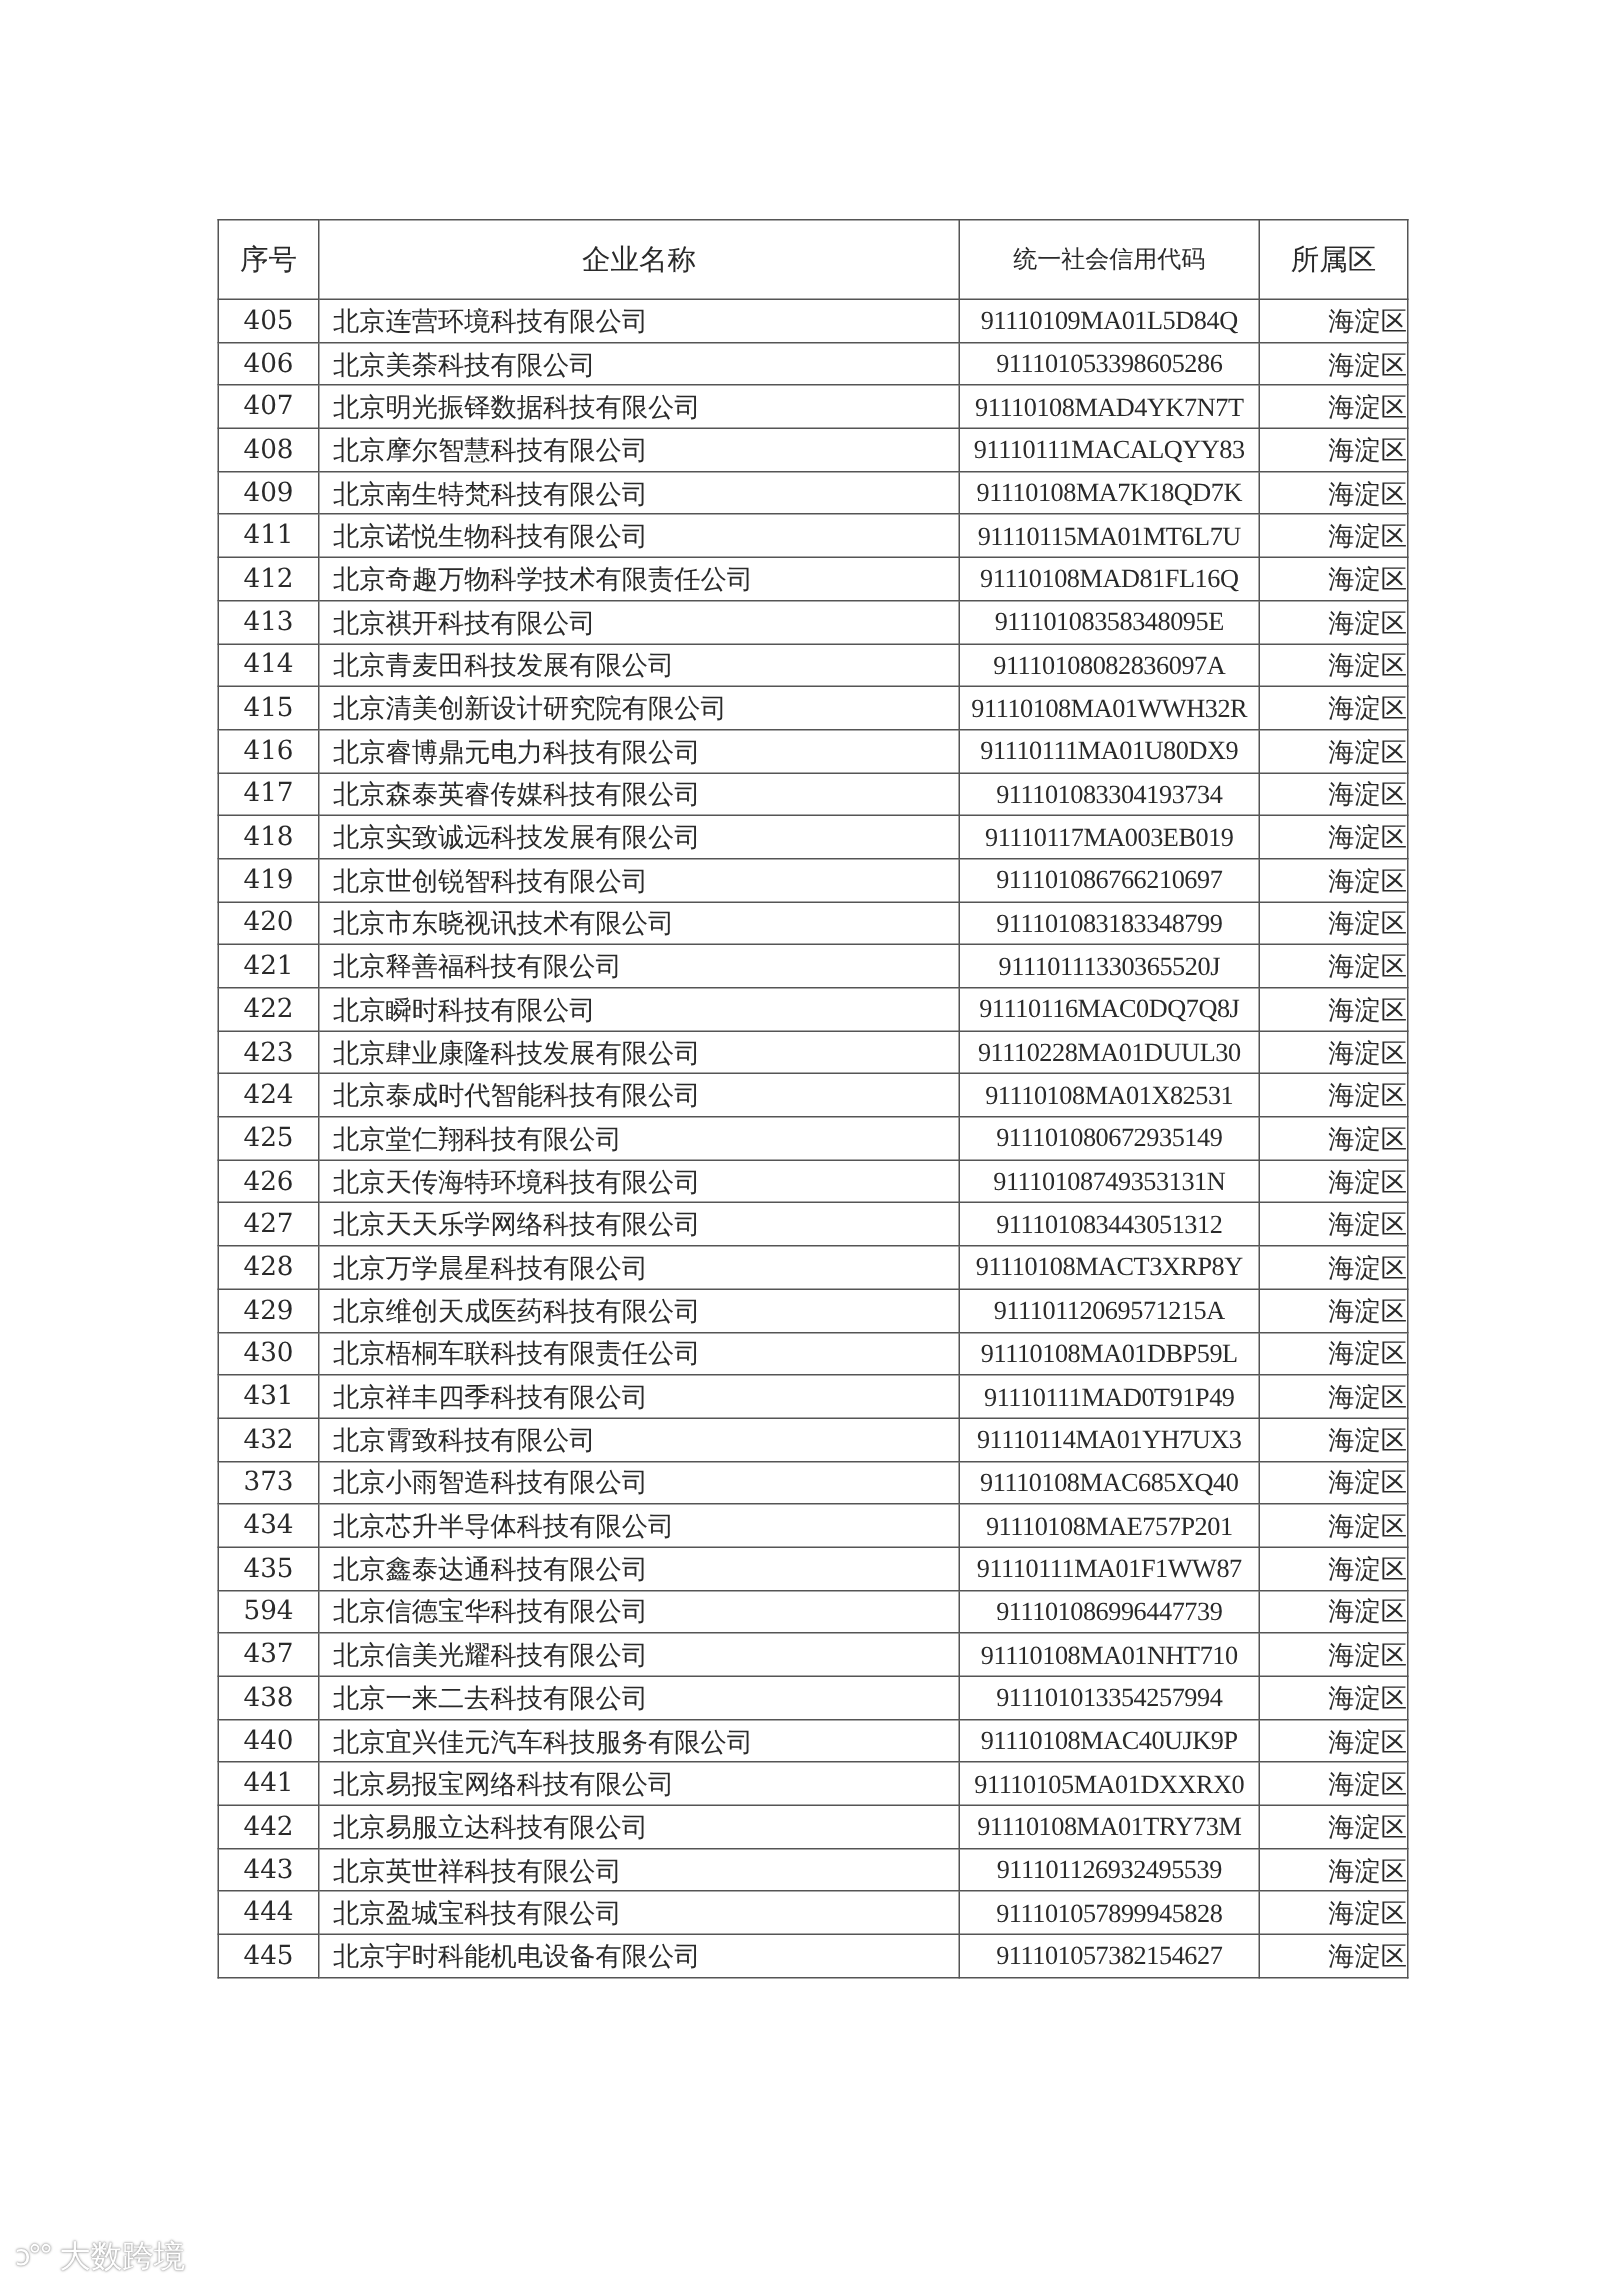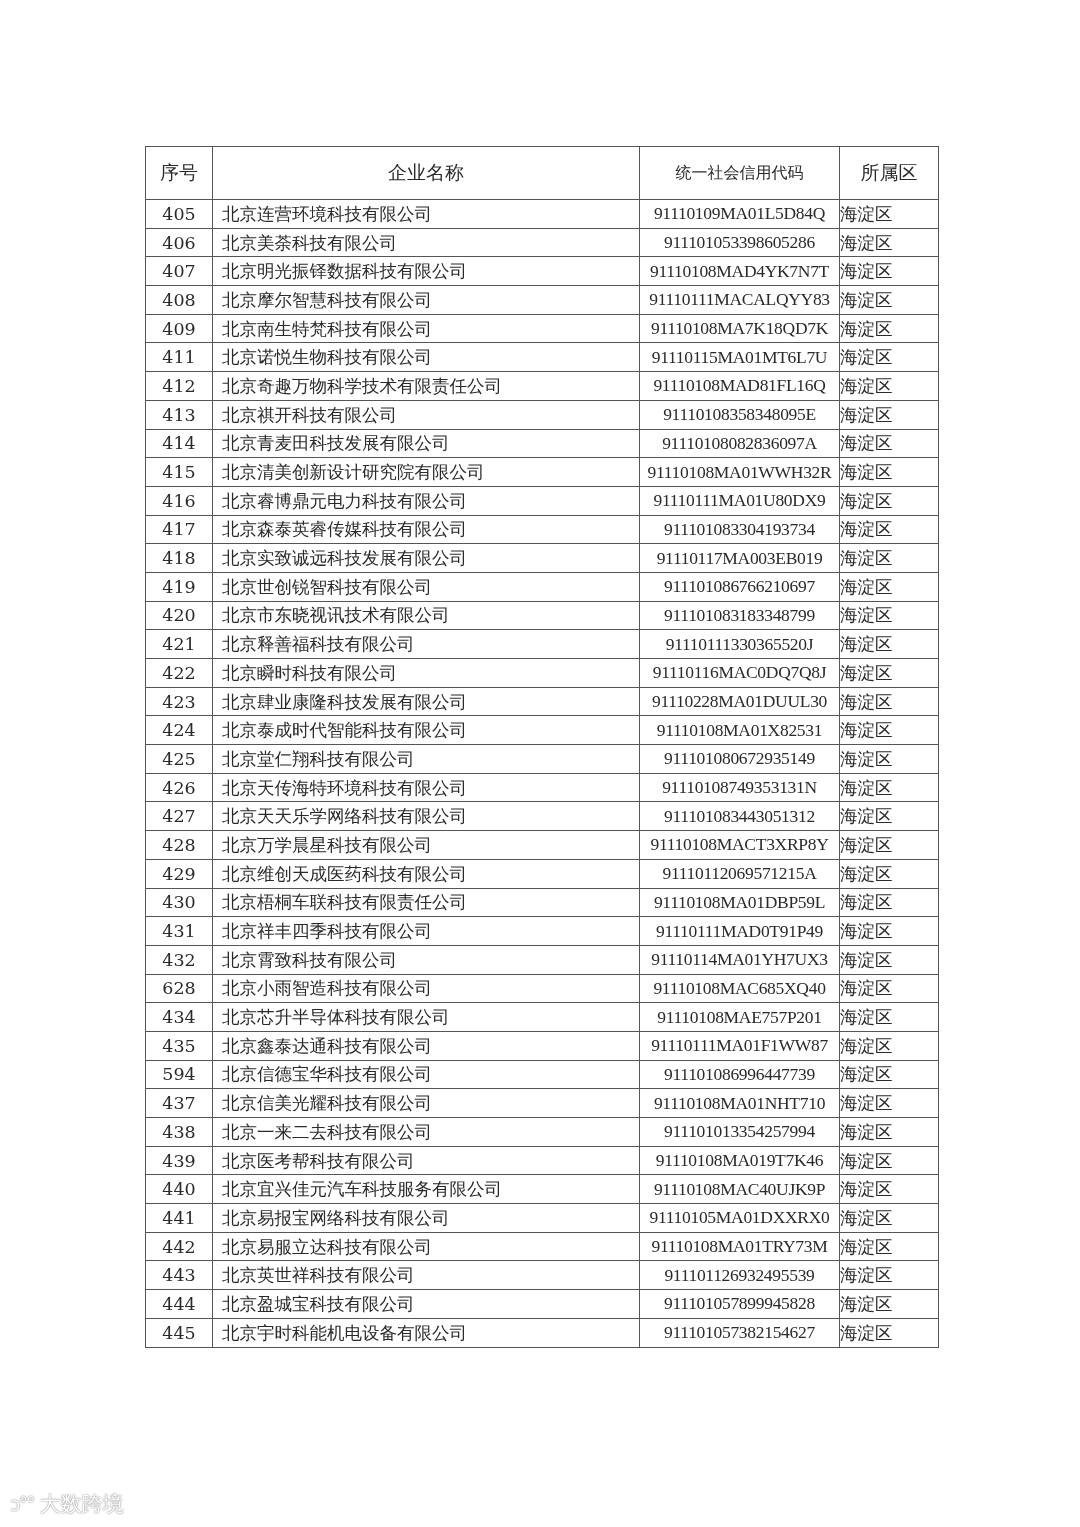--- a/index.html
+++ b/index.html
@@ -5,21 +5,21 @@
   html, body { margin:0; padding:0; background:#ffffff; }
   body { width:1080px; height:1527px; position:relative; overflow:hidden;
          font-family: "DejaVu Serif", "Liberation Serif", serif; color:#2a2a2a; }
   .tbl { position:absolute; left:145px; top:146px; border-collapse:collapse; table-layout:fixed; }
   .tbl td, .tbl th { border:1.5px solid #555; padding:0; font-weight:normal; white-space:nowrap; overflow:hidden; }
   .tbl th { height:52px; font-size:19px; text-align:center; }
   .tbl td { height:27.7px; font-size:17.5px; }
   .c-no { width:66px; text-align:center; }
   .c-name { width:417px; text-align:left; padding-left:9px !important; }
   .c-code { width:199px; text-align:center; font-family:"Liberation Serif", serif; font-size:17px; letter-spacing:-0.3px; }
-  .c-dist { width:98px; text-align:left; }
+  .c-dist { width:98px; text-align:right; }
   .tbl th.c-name { text-align:center; padding-left:0 !important; }
   .tbl th.c-code { font-family: "DejaVu Serif", "Liberation Serif", serif; font-size:16px; letter-spacing:0; }
   .wm { position:absolute; left:10px; top:1490px; font-family:"DejaVu Sans", sans-serif; font-size:21px;
         color:#fff; text-shadow: 0 0 2px #999, 0 0 1px #888; display:flex; align-items:center; gap:6px; }
   .wm-logo { font-size:19px; letter-spacing:-2px; }
 </style>
 </head>
 <body>
 
 <table class="tbl">
@@ -188,21 +188,21 @@
         <td class="c-code">91110111MAD0T91P49</td>
         <td class="c-dist">海淀区</td>
       </tr>
       <tr>
         <td class="c-no">432</td>
         <td class="c-name">北京霄致科技有限公司</td>
         <td class="c-code">91110114MA01YH7UX3</td>
         <td class="c-dist">海淀区</td>
       </tr>
       <tr>
-        <td class="c-no">628</td>
+        <td class="c-no">373</td>
         <td class="c-name">北京小雨智造科技有限公司</td>
         <td class="c-code">91110108MAC685XQ40</td>
         <td class="c-dist">海淀区</td>
       </tr>
       <tr>
         <td class="c-no">434</td>
         <td class="c-name">北京芯升半导体科技有限公司</td>
         <td class="c-code">91110108MAE757P201</td>
         <td class="c-dist">海淀区</td>
       </tr>
@@ -221,26 +221,20 @@
       <tr>
         <td class="c-no">437</td>
         <td class="c-name">北京信美光耀科技有限公司</td>
         <td class="c-code">91110108MA01NHT710</td>
         <td class="c-dist">海淀区</td>
       </tr>
       <tr>
         <td class="c-no">438</td>
         <td class="c-name">北京一来二去科技有限公司</td>
         <td class="c-code">911101013354257994</td>
-        <td class="c-dist">海淀区</td>
-      </tr>
-      <tr>
-        <td class="c-no">439</td>
-        <td class="c-name">北京医考帮科技有限公司</td>
-        <td class="c-code">91110108MA019T7K46</td>
         <td class="c-dist">海淀区</td>
       </tr>
       <tr>
         <td class="c-no">440</td>
         <td class="c-name">北京宜兴佳元汽车科技服务有限公司</td>
         <td class="c-code">91110108MAC40UJK9P</td>
         <td class="c-dist">海淀区</td>
       </tr>
       <tr>
         <td class="c-no">441</td>

